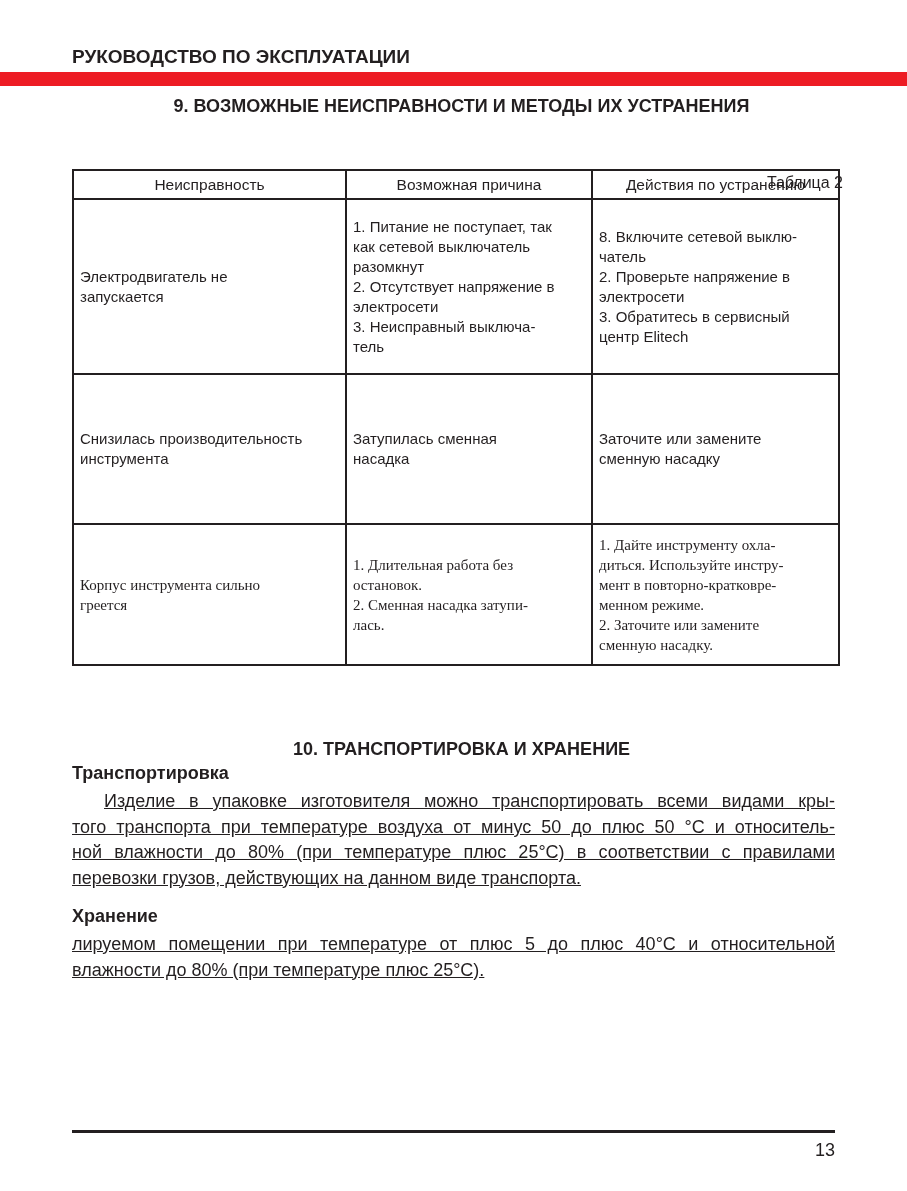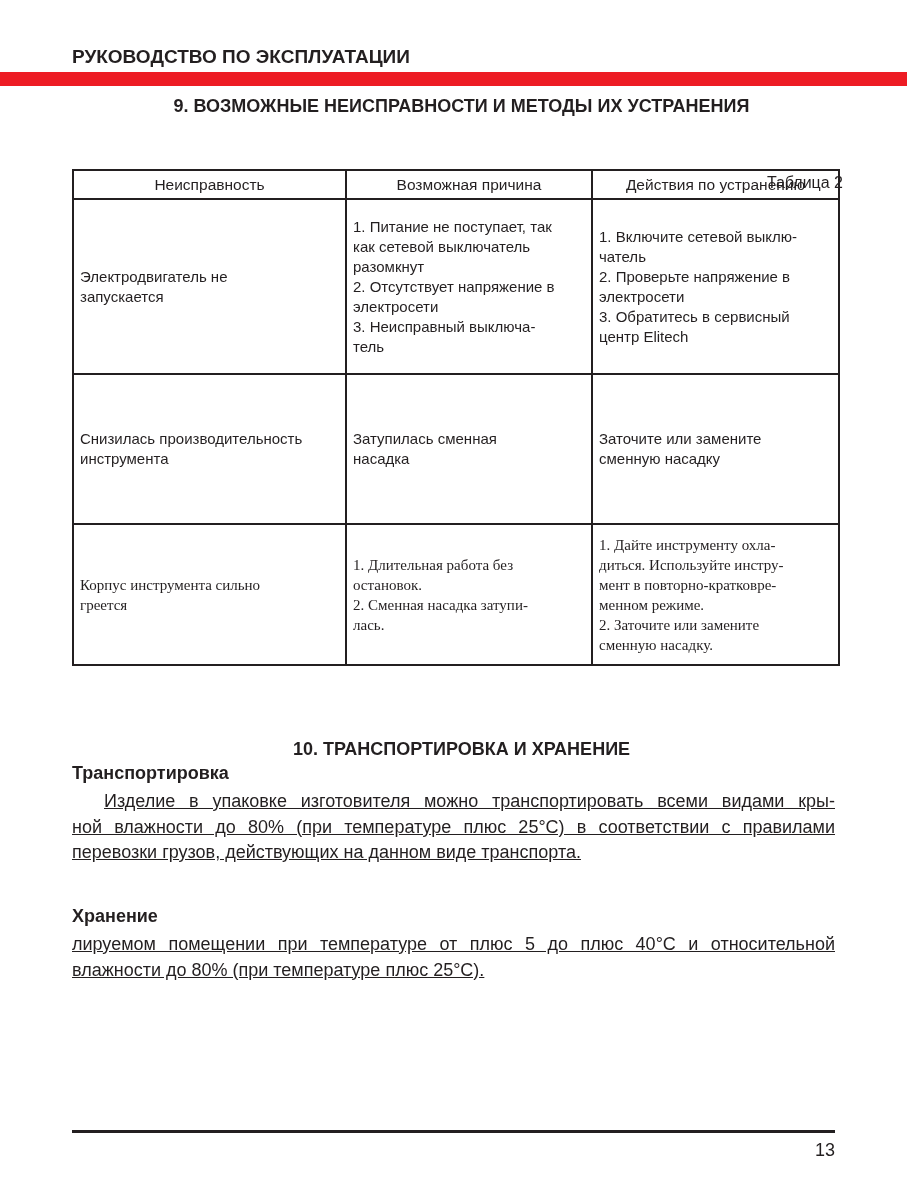--- a/index.html
+++ b/index.html
@@ -82,21 +82,21 @@
       <td class="c2">
         <span class="cell-line">1. Питание не поступает, так</span>
         <span class="cell-line">как сетевой выключатель</span>
         <span class="cell-line">разомкнут</span>
         <span class="cell-line">2. Отсутствует напряжение в</span>
         <span class="cell-line">электросети</span>
         <span class="cell-line">3. Неисправный выключа-</span>
         <span class="cell-line">тель</span>
       </td>
       <td>
-        <span class="cell-line">1. Включите сетевой выклю-</span>
+        <span class="cell-line">8. Включите сетевой выклю-</span>
         <span class="cell-line">чатель</span>
         <span class="cell-line">2. Проверьте напряжение в</span>
         <span class="cell-line">электросети</span>
         <span class="cell-line">3. Обратитесь в сервисный</span>
         <span class="cell-line">центр Elitech</span>
       </td>
     </tr>
     <tr class="r2">
       <td class="c1">
         <span class="cell-line">Снизилась  производительность</span>
@@ -132,20 +132,21 @@
       </td>
     </tr>
   </tbody>
 </table>
 
 <div class="sec-title sec10">10. ТРАНСПОРТИРОВКА И ХРАНЕНИЕ</div>
 
 <div class="subhead" style="top:763px;">Транспортировка</div>
 <div class="para" style="top:789px;">
   <span class="ln indent">Изделие в упаковке изготовителя можно транспортировать всеми видами кры-</span>
+  <span class="ln">того транспорта при температуре воздуха от минус 50 до плюс 50 °С и относитель-</span>
   <span class="ln">ной влажности до 80% (при температуре плюс 25°С) в соответствии с правилами</span>
   <span class="ln last">перевозки грузов, действующих на данном виде транспорта.</span>
 </div>
 
 <div class="subhead" style="top:906px;">Хранение</div>
 <div class="para" style="top:932px;">
   <span class="ln">лируемом помещении при температуре от плюс 5 до плюс 40°С и относительной</span>
   <span class="ln last">влажности до 80% (при температуре плюс 25°С).</span>
 </div>
 

